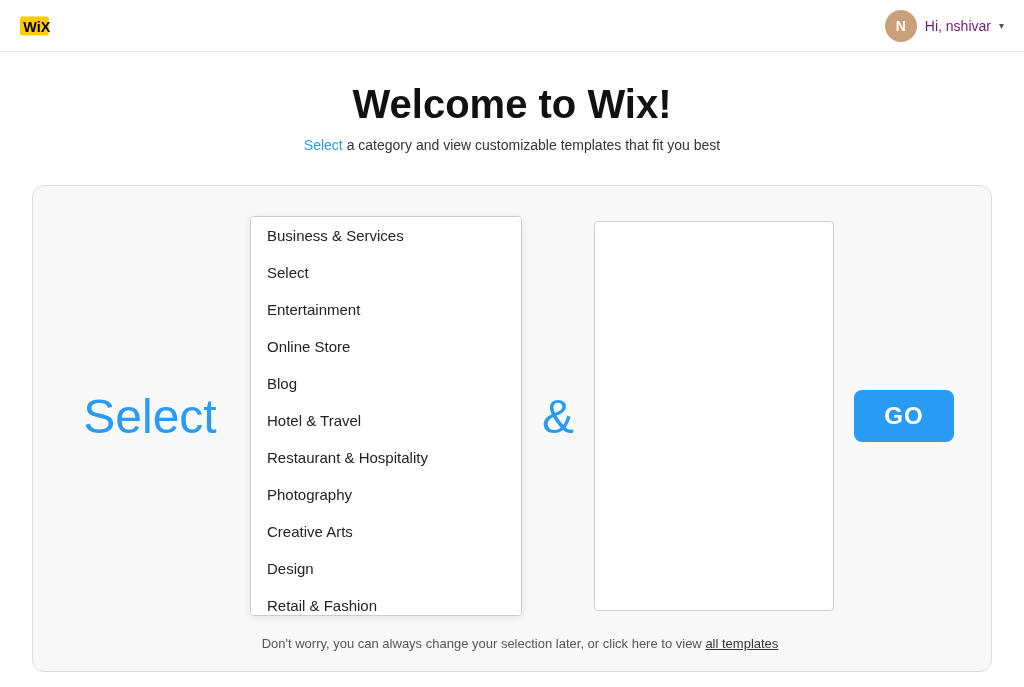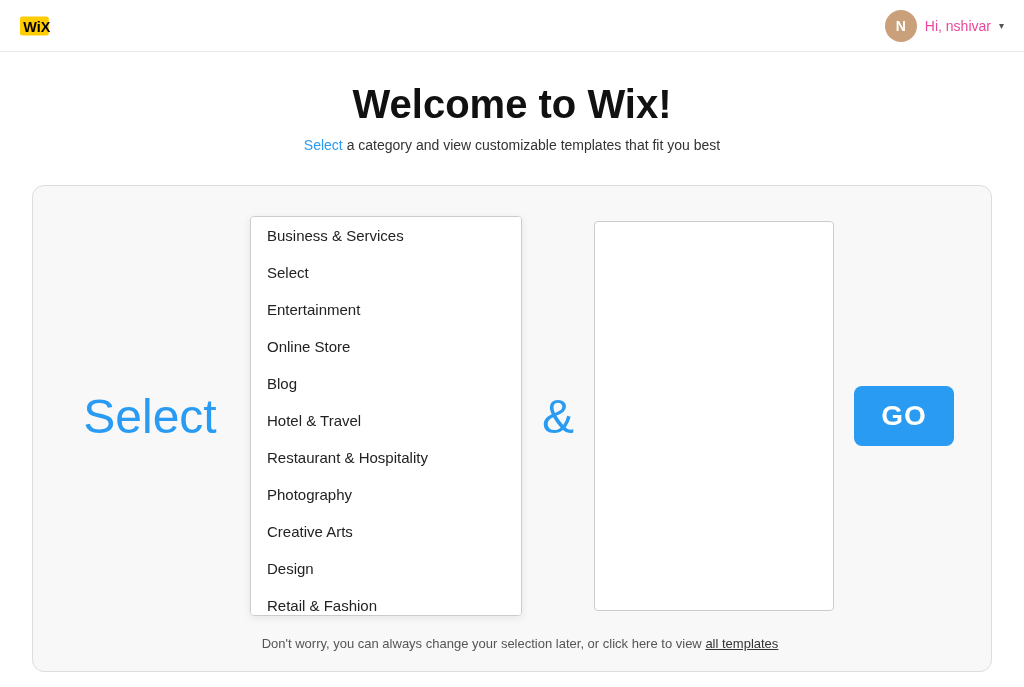--- a/index.html
+++ b/index.html
@@ -42,21 +42,21 @@
       overflow: hidden;
       display: flex;
       align-items: center;
       justify-content: center;
       font-size: 14px;
       color: #fff;
       font-weight: 600;
     }
     .user-greeting {
       font-size: 14px;
-      color: #ec4899;
+      color: #701a75;
     }
     .chevron-down {
       font-size: 10px;
       color: #555;
     }
 
     
     .main-content {
       display: flex;
       flex-direction: column;
@@ -141,26 +141,26 @@
       border: 1px solid #ccc;
       border-radius: 4px;
       width: 240px;
       height: 390px;
     }
 
     
     .go-button {
       background: #2a9bf2;
       color: #fff;
-      font-size: 28px;
+      font-size: 24px;
       font-weight: 700;
       border: none;
       border-radius: 8px;
       width: 100px;
-      height: 60px;
+      height: 52px;
       cursor: pointer;
       letter-spacing: 1px;
     }
 
     
     .footer-note {
       font-size: 13px;
       color: #555;
       text-align: center;
       padding-left: 16px;

